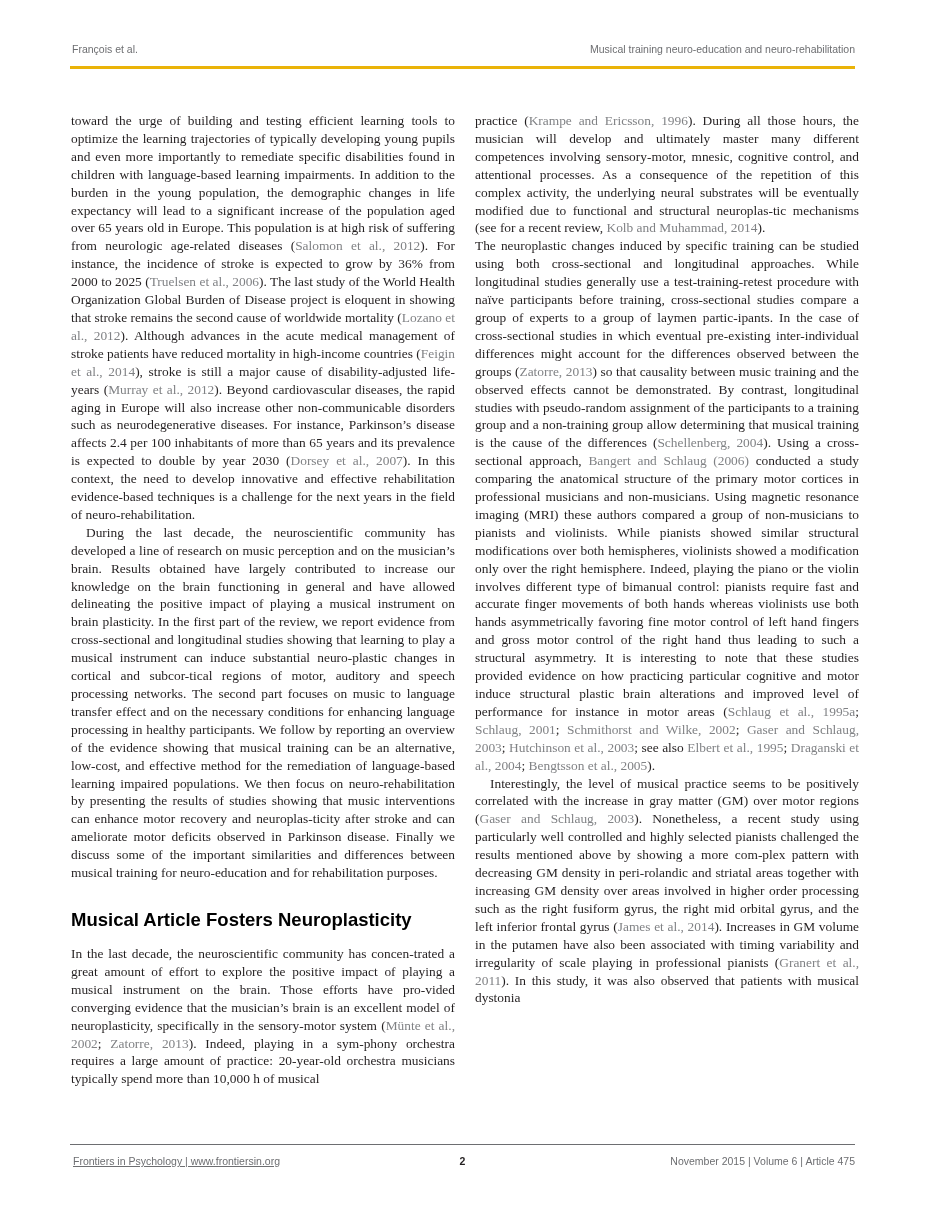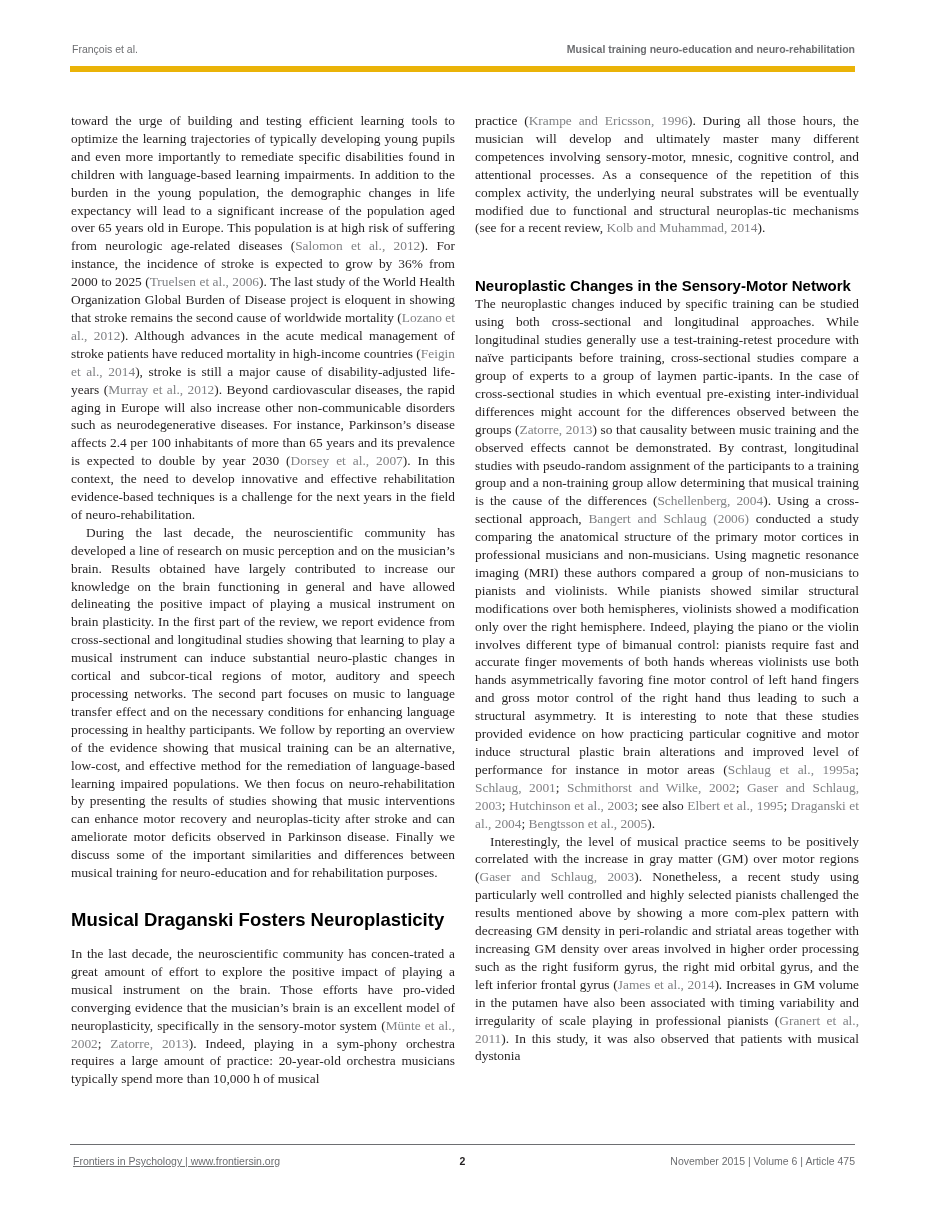--- a/index.html
+++ b/index.html
@@ -1,19 +1,19 @@
 <!DOCTYPE html>
 <html><head>
 <meta charset="utf-8">
 <style>
   html, body { margin: 0; padding: 0; background: #ffffff; }
   body { width: 925px; height: 1212px; position: relative; overflow: hidden; font-family: "Liberation Serif", "DejaVu Serif", serif; color: #231f20; }
-  .running-header { position: absolute; top: 40px; left: 70px; right: 70px; height: 26px; border-bottom: 6px solid #eab308; font-family: "Liberation Sans", "DejaVu Sans", sans-serif; font-size: 10.5px; color: #6d6e71; }
+  .running-header { position: absolute; top: 40px; left: 70px; right: 70px; height: 26px; border-bottom: 3px solid #eab308; font-family: "Liberation Sans", "DejaVu Sans", sans-serif; font-size: 10.5px; color: #6d6e71; }
   .running-header .left { position: absolute; left: 2px; top: 3px; }
-  .running-header .right { position: absolute; right: 0; top: 3px; font-weight: bold; }
+  .running-header .right { position: absolute; right: 0; top: 3px; }
   .column { position: absolute; top: 112px; width: 384px; font-size: 13.4px; line-height: 17.9px; text-align: justify; hyphens: manual; }
   .col-left { left: 71px; }
   .col-right { left: 475px; }
   .column p { margin: 0; }
   .column p.indent { text-indent: 15px; }
   .cite { color: #808285; }
   h2.section { font-family: "Liberation Sans", "DejaVu Sans", sans-serif; font-weight: bold; font-size: 18.5px; line-height: 22px; margin: 27px 0 14px 0; color: #000; }
   h3.subsection { font-family: "Liberation Sans", "DejaVu Sans", sans-serif; font-weight: bold; font-size: 15px; line-height: 19px; margin: 39px 0 0 0; color: #000; }
   .footer { position: absolute; top: 1144px; left: 70px; right: 70px; border-top: 1px solid #6d6e71; font-family: "Liberation Sans", "DejaVu Sans", sans-serif; font-size: 10.5px; color: #6d6e71; height: 30px; }
   .footer .left { position: absolute; left: 3px; top: 10px; text-decoration: underline; }
@@ -24,27 +24,26 @@
 <body>
 
 <div class="running-header">
   <span class="left">François et al.</span>
   <span class="right">Musical training neuro-education and neuro-rehabilitation</span>
 </div>
 
 <div class="column col-left">
   <p><span>toward the urge of building and testing efficient learning tools to optimize the learning trajectories of typically developing young pupils and even more importantly to remediate specific disabilities found in children with language-based learning impairments. In addition to the burden in the young population, the demographic changes in life expectancy will lead to a significant increase of the population aged over 65 years old in Europe. This population is at high risk of suffering from neurologic age-related diseases (</span><span class="cite" style="color: rgb(128, 130, 133);">Salomon et al., 2012</span><span>). For instance, the incidence of stroke is expected to grow by 36% from 2000 to 2025 (</span><span class="cite" style="color: rgb(128, 130, 133);">Truelsen et al., 2006</span><span>). The last study of the World Health Organization Global Burden of Disease project is eloquent in showing that stroke remains the second cause of worldwide mortality (</span><span class="cite" style="color: rgb(128, 130, 133);">Lozano et al., 2012</span><span>). Although advances in the acute medical management of stroke patients have reduced mortality in high-income countries (</span><span class="cite" style="color: rgb(128, 130, 133);">Feigin et al., 2014</span><span>), stroke is still a major cause of disability-adjusted life-years (</span><span class="cite" style="color: rgb(128, 130, 133);">Murray et al., 2012</span><span>). Beyond cardiovascular diseases, the rapid aging in Europe will also increase other non-communicable disorders such as neurodegenerative diseases. For instance, Parkinson’s disease affects 2.4 per 100 inhabitants of more than 65 years and its prevalence is expected to double by year 2030 (</span><span class="cite" style="color: rgb(128, 130, 133);">Dorsey et al., 2007</span><span>). In this context, the need to develop innovative and effective rehabilitation evidence-based techniques is a challenge for the next years in the field of neuro-rehabilitation.</span></p>
   <p class="indent">During the last decade, the neuroscientific community has developed a line of research on music perception and on the musician’s brain. Results obtained have largely contributed to increase our knowledge on the brain functioning in general and have allowed delineating the positive impact of playing a musical instrument on brain plasticity. In the first part of the review, we report evidence from cross-sectional and longitudinal studies showing that learning to play a musical instrument can induce substantial neuro-plastic changes in cortical and subcor-tical regions of motor, auditory and speech processing networks. The second part focuses on music to language transfer effect and on the necessary conditions for enhancing language processing in healthy participants. We follow by reporting an overview of the evidence showing that musical training can be an alternative, low-cost, and effective method for the remediation of language-based learning impaired populations. We then focus on neuro-rehabilitation by presenting the results of studies showing that music interventions can enhance motor recovery and neuroplas-ticity after stroke and can ameliorate motor deficits observed in Parkinson disease. Finally we discuss some of the important similarities and differences between musical training for neuro-education and for rehabilitation purposes.</p>
-  <h2 class="section">Musical Draganski Fosters Neuroplasticity</h2>
+  <h2 class="section">Musical Article Fosters Neuroplasticity</h2>
   <p><span>In the last decade, the neuroscientific community has concen-trated a great amount of effort to explore the positive impact of playing a musical instrument on the brain. Those efforts have pro-vided converging evidence that the musician’s brain is an excellent model of neuroplasticity, specifically in the sensory-motor system (</span><span class="cite" style="color: rgb(128, 130, 133);">Münte et al., 2002</span><span>; </span><span class="cite" style="color: rgb(128, 130, 133);">Zatorre, 2013</span><span>). Indeed, playing in a sym-phony orchestra requires a large amount of practice: 20-year-old orchestra musicians typically spend more than 10,000 h of musical</span></p>
 </div>
 
 <div class="column col-right">
   <p><span>practice (</span><span class="cite" style="color: rgb(128, 130, 133);">Krampe and Ericsson, 1996</span><span>). During all those hours, the musician will develop and ultimately master many different competences involving sensory-motor, mnesic, cognitive control, and attentional processes. As a consequence of the repetition of this complex activity, the underlying neural substrates will be eventually modified due to functional and structural neuroplas-tic mechanisms (see for a recent review, </span><span class="cite" style="color: rgb(128, 130, 133);">Kolb and Muhammad, 2014</span><span>).</span></p>
-  <h3 class="subsection">Neuroplastic Changes in the Sensory-Motor Network</h3>
   <p><span>The neuroplastic changes induced by specific training can be studied using both cross-sectional and longitudinal approaches. While longitudinal studies generally use a test-training-retest procedure with naïve participants before training, cross-sectional studies compare a group of experts to a group of laymen partic-ipants. In the case of cross-sectional studies in which eventual pre-existing inter-individual differences might account for the differences observed between the groups (</span><span class="cite" style="color: rgb(128, 130, 133);">Zatorre, 2013</span><span>) so that causality between music training and the observed effects cannot be demonstrated. By contrast, longitudinal studies with pseudo-random assignment of the participants to a training group and a non-training group allow determining that musical training is the cause of the differences (</span><span class="cite" style="color: rgb(128, 130, 133);">Schellenberg, 2004</span><span>). Using a cross-sectional approach, </span><span class="cite" style="color: rgb(128, 130, 133);">Bangert and Schlaug (2006)</span><span> conducted a study comparing the anatomical structure of the primary motor cortices in professional musicians and non-musicians. Using magnetic resonance imaging (MRI) these authors compared a group of non-musicians to pianists and violinists. While pianists showed similar structural modifications over both hemispheres, violinists showed a modification only over the right hemisphere. Indeed, playing the piano or the violin involves different type of bimanual control: pianists require fast and accurate finger movements of both hands whereas violinists use both hands asymmetrically favoring fine motor control of left hand fingers and gross motor control of the right hand thus leading to such a structural asymmetry. It is interesting to note that these studies provided evidence on how practicing particular cognitive and motor induce structural plastic brain alterations and improved level of performance for instance in motor areas (</span><span class="cite" style="color: rgb(128, 130, 133);">Schlaug et al., 1995a</span><span>; </span><span class="cite" style="color: rgb(128, 130, 133);">Schlaug, 2001</span><span>; </span><span class="cite" style="color: rgb(128, 130, 133);">Schmithorst and Wilke, 2002</span><span>; </span><span class="cite" style="color: rgb(128, 130, 133);">Gaser and Schlaug, 2003</span><span>; </span><span class="cite" style="color: rgb(128, 130, 133);">Hutchinson et al., 2003</span><span>; see also </span><span class="cite" style="color: rgb(128, 130, 133);">Elbert et al., 1995</span><span>; </span><span class="cite" style="color: rgb(128, 130, 133);">Draganski et al., 2004</span><span>; </span><span class="cite" style="color: rgb(128, 130, 133);">Bengtsson et al., 2005</span><span>).</span></p>
   <p class="indent"><span>Interestingly, the level of musical practice seems to be positively correlated with the increase in gray matter (GM) over motor regions (</span><span class="cite" style="color: rgb(128, 130, 133);">Gaser and Schlaug, 2003</span><span>). Nonetheless, a recent study using particularly well controlled and highly selected pianists challenged the results mentioned above by showing a more com-plex pattern with decreasing GM density in peri-rolandic and striatal areas together with increasing GM density over areas involved in higher order processing such as the right fusiform gyrus, the right mid orbital gyrus, and the left inferior frontal gyrus (</span><span class="cite" style="color: rgb(128, 130, 133);">James et al., 2014</span><span>). Increases in GM volume in the putamen have also been associated with timing variability and irregularity of scale playing in professional pianists (</span><span class="cite" style="color: rgb(128, 130, 133);">Granert et al., 2011</span><span>). In this study, it was also observed that patients with musical dystonia</span></p>
 </div>
 
 <div class="footer">
   <span class="left">Frontiers in Psychology | www.frontiersin.org</span>
   <span class="center">2</span>
   <span class="right">November 2015 | Volume 6 | Article 475</span>
 </div>
 

